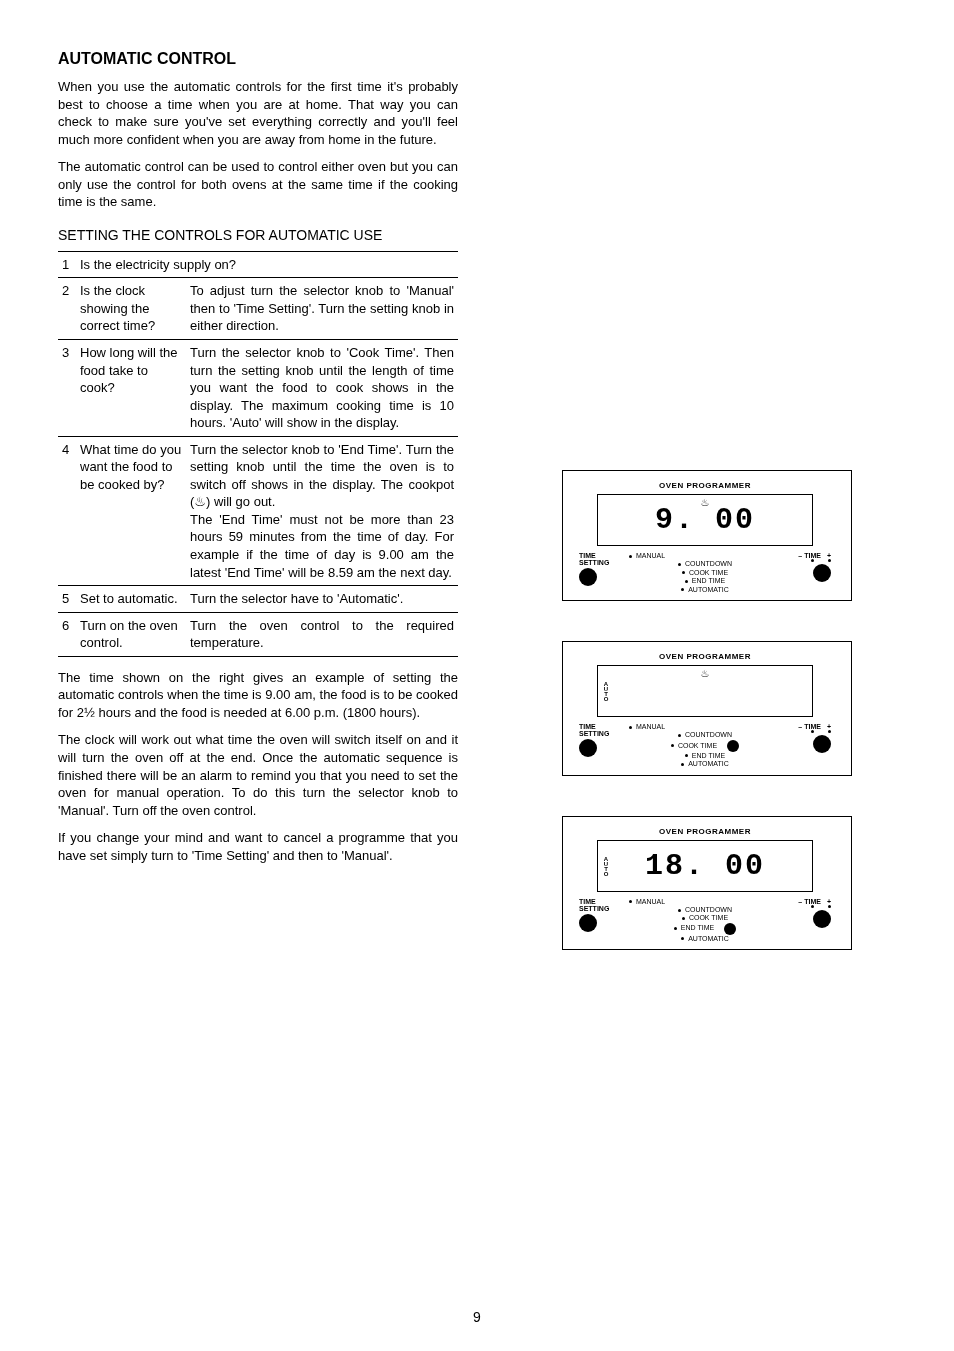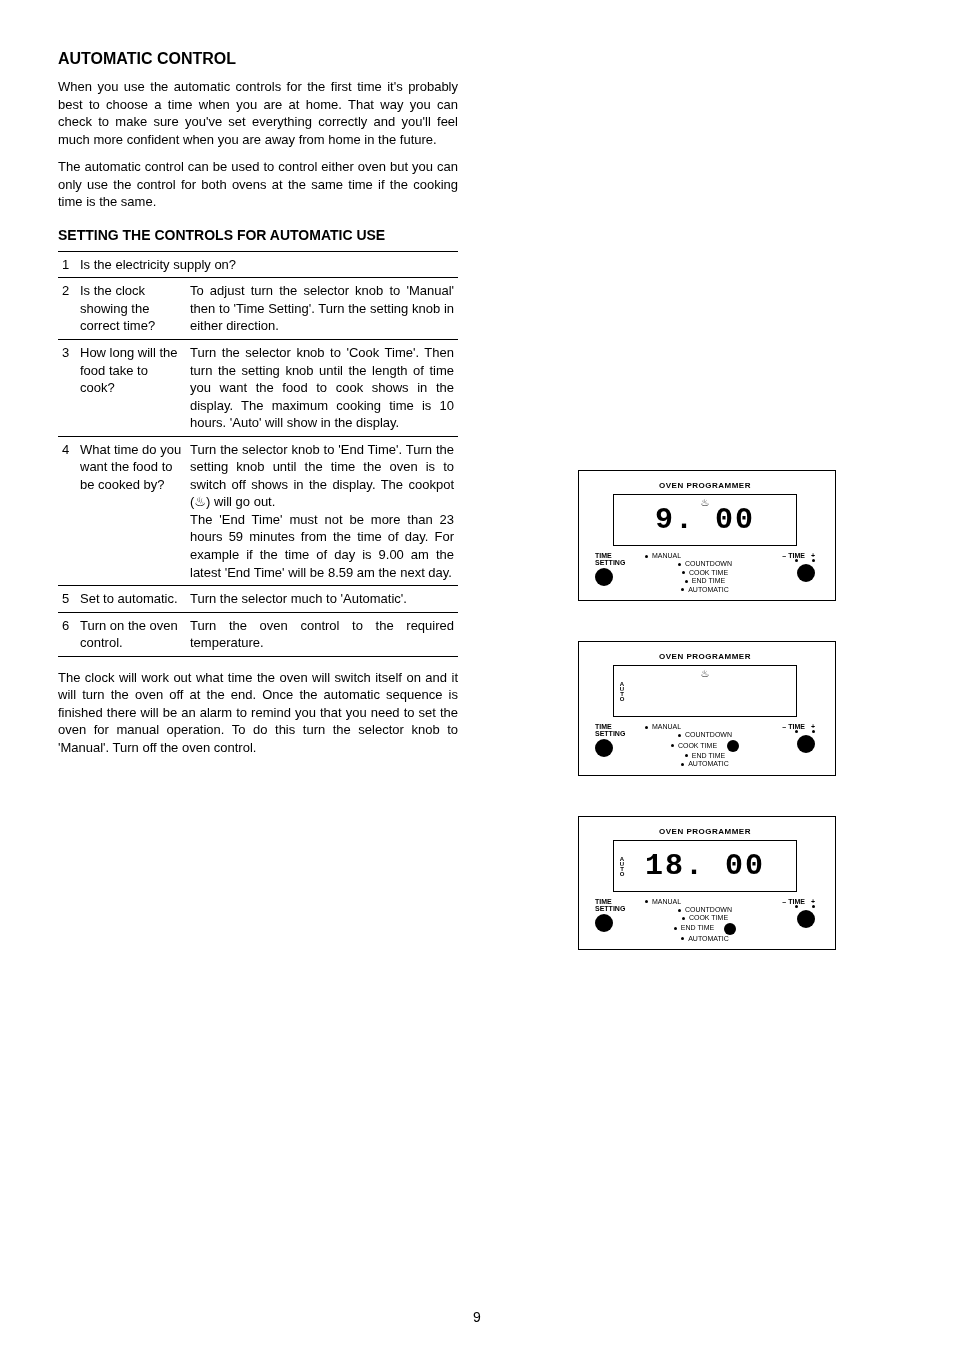--- a/index.html
+++ b/index.html
@@ -24,21 +24,21 @@
     flex: 1;
     padding-top: 420px;
   }
   h2.main {
     font-size: 16px;
     font-weight: bold;
     margin-bottom: 10px;
   }
   h3.sub {
     font-size: 14px;
-    font-weight: bold;
+    font-weight: normal;
     margin-top: 16px;
     margin-bottom: 8px;
   }
   p {
     text-align: justify;
     margin-bottom: 10px;
     line-height: 1.35;
   }
   table.steps {
     width: 100%;
@@ -63,21 +63,21 @@
   }
   table.steps td.q {
     width: 110px;
   }
   table.steps td.a {
     text-align: justify;
     margin-top: 23px;
   }
   .panel {
     border: 1px solid #000;
-    width: 258px;
+    width: 290px;
     margin: 0 auto 40px auto;
     padding: 10px 14px 6px 10px;
     position: relative;
   }
   .panel-title {
     font-size: 8px;
     text-align: center;
     letter-spacing: 0.5px;
     margin-bottom: 4px;
     font-weight: bold;
@@ -215,31 +215,33 @@
       </tr>
       <tr>
         <td class="num">4</td>
         <td class="q">What time do you want the food to be cooked by?</td>
         <td class="a" style="white-space:pre-line">Turn the selector knob to 'End Time'.  Turn the setting knob until the time the oven is to switch off shows in the display. The cookpot (♨) will go out.
 The 'End Time' must not be more than 23 hours 59 minutes from the time of day. For example if the time of day is 9.00 am the latest 'End Time' will be 8.59 am the next day.</td>
       </tr>
       <tr>
         <td class="num">5</td>
         <td class="q">Set to automatic.</td>
-        <td class="a">Turn the selector much to 'Automatic'.</td>
+        <td class="a">Turn the selector have to 'Automatic'.</td>
       </tr>
       <tr>
         <td class="num">6</td>
         <td class="q">Turn on the oven control.</td>
         <td class="a">Turn the oven control to the required temperature.</td>
       </tr>
     </tbody>
       </table>
 
+    <p>The time shown on the right gives an example of setting the automatic controls when the time is 9.00 am, the food is to be cooked for 2½ hours and the food is needed at 6.00 p.m. (1800 hours).</p>
     <p>The clock will work out what time the oven will switch itself on and it will turn the oven off at the end.  Once the automatic sequence is finished there will be an alarm to remind you that you need to set the oven for manual operation.  To do this turn the selector knob to 'Manual'. Turn off the oven control.</p>
+    <p>If you change your mind and want to cancel a programme that you have set simply turn to 'Time Setting' and then to 'Manual'.</p>
   </div>
 
   <div class="right-col">
 
     <div class="panel">
       <div class="panel-title">OVEN PROGRAMMER</div>
       <div class="display-box">
         <span class="cookpot-glyph">♨</span>
         <span class="display-digits">9. 00</span>
       </div>

